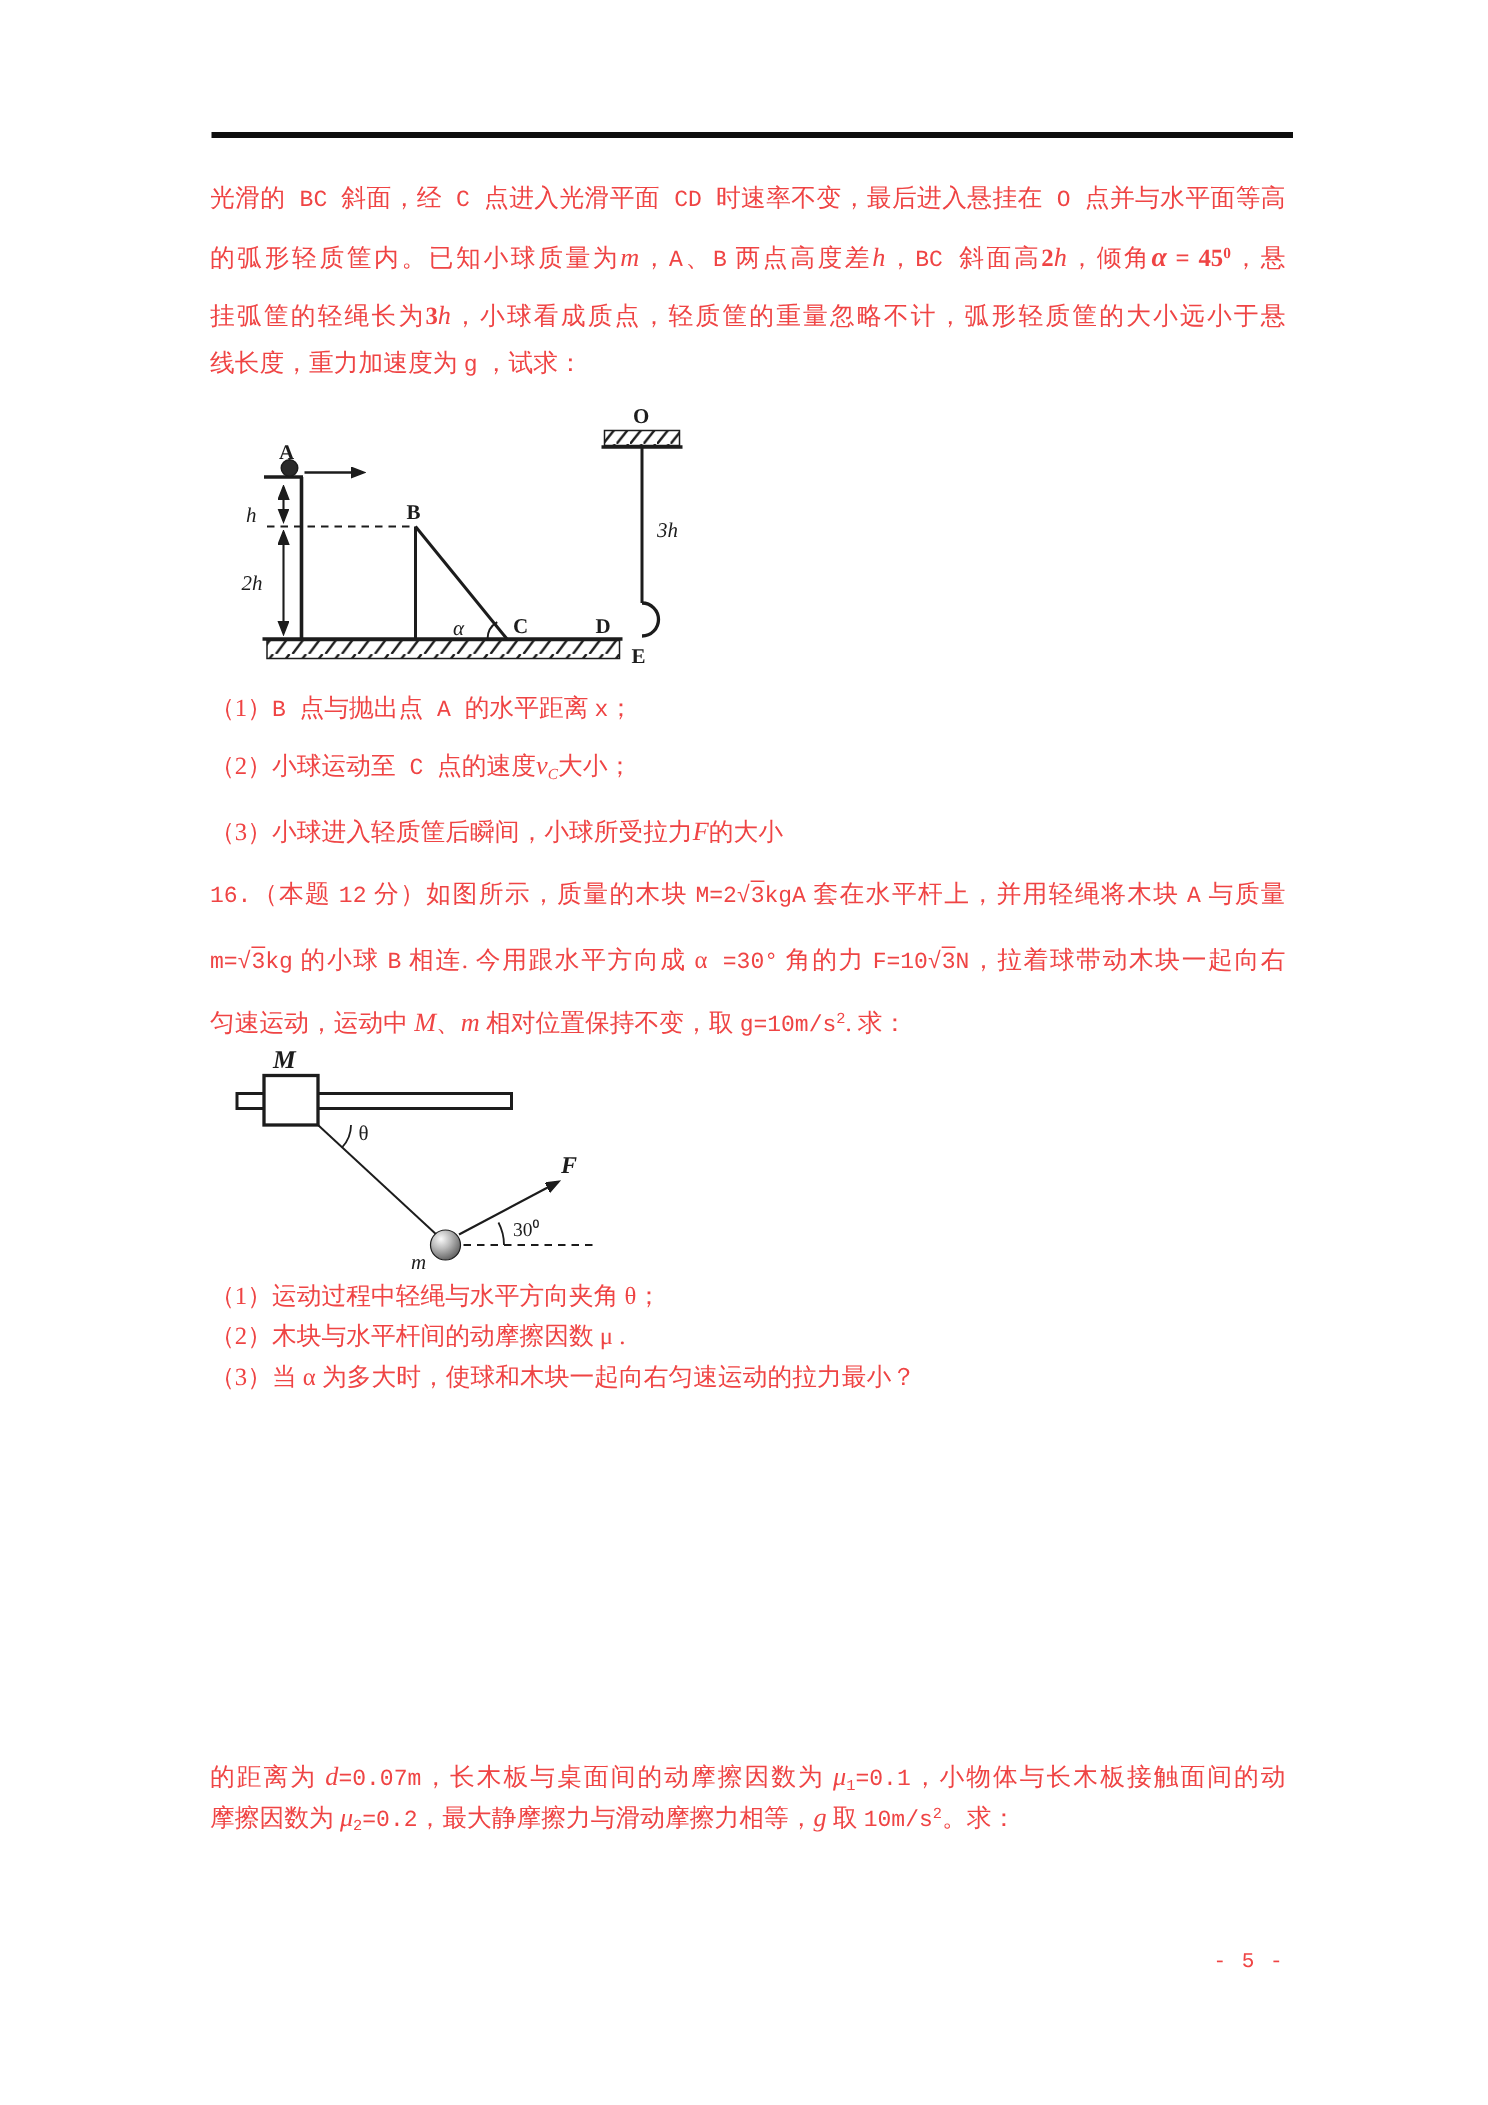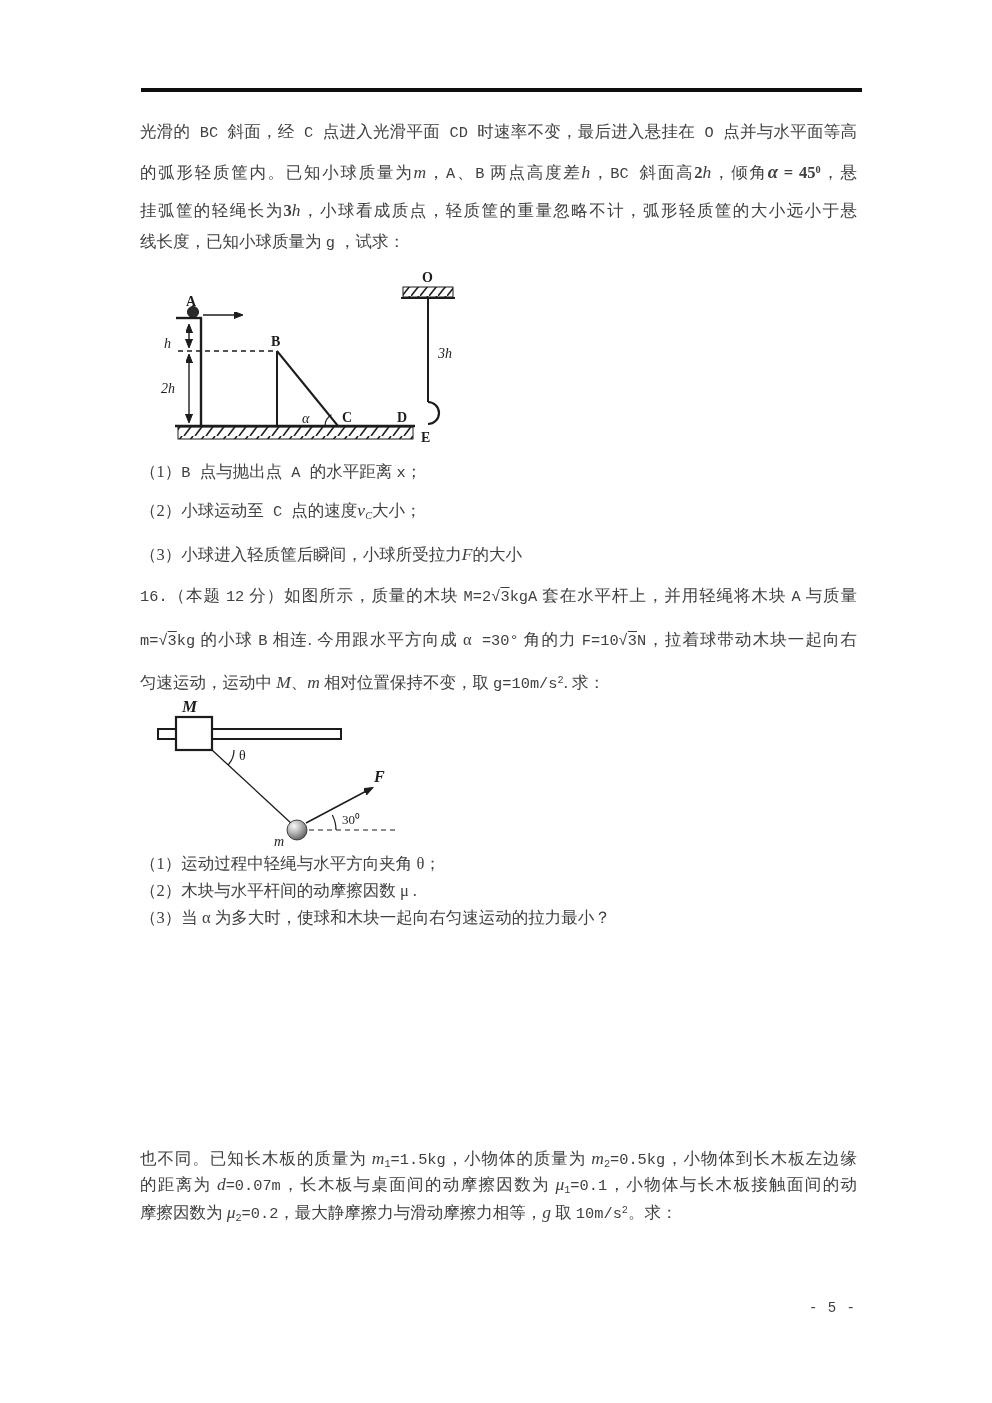--- a/index.html
+++ b/index.html
@@ -1,18 +1,18 @@
 <!DOCTYPE html>
 <html><head>
 <meta charset="utf-8">
 <style>
   html,body{margin:0;padding:0;background:#ffffff;}
   .page{
     position:relative;width:992px;height:1403px;background:#ffffff;
-    font-family:"Liberation Serif",serif;color:#404040;overflow:hidden;
+    font-family:"Liberation Serif",serif;color:#ef4444;overflow:hidden;
   }
   .rule{position:absolute;left:141px;top:88px;width:721px;height:4px;background:#0e0e0e;}
   .line{
     position:absolute;left:140px;width:717px;font-size:16.5px;line-height:24px;
     white-space:normal;
   }
   .jl{text-align:justify;text-align-last:justify;}
   
   .lat{font-family:"Liberation Mono",monospace;font-size:.93em;}
   .mi{font-family:"Liberation Serif",serif;font-style:italic;font-size:1.06em;}
@@ -36,21 +36,21 @@
 </head>
 <body>
 
 <div class="page">
 
   <div class="rule"></div>
 
   <div class="line jl" style="top:120px"><span>光滑的</span><span class="lat"> BC </span><span>斜面，经</span><span class="lat"> C </span><span>点进入光滑平面</span><span class="lat"> CD </span><span>时速率不变，最后进入悬挂在</span><span class="lat"> O </span><span>点并与水平面等高</span></div>
   <div class="line jl" style="top:158px"><span>的弧形轻质筐内。已知小球质量为</span><span class="mi">m</span><span>，</span><span class="lat">A</span><span>、</span><span class="lat">B</span><span> 两点高度差</span><span class="mi">h</span><span>，</span><span class="lat">BC </span><span>斜面高</span><span class="mb">2</span><span class="mi">h</span><span>，倾角</span><span class="mbi">α</span><span class="mb"> = 45</span><span class="mb sup">0</span><span>，悬</span></div>
   <div class="line jl" style="top:198px"><span>挂弧筐的轻绳长为</span><span class="mb">3</span><span class="mi">h</span><span>，小球看成质点，轻质筐的重量忽略不计，弧形轻质筐的大小远小于悬</span></div>
-  <div class="line" style="top:230px"><span>线长度，已知小球质量为 </span><span class="lat">g</span><span> ，试求：</span></div>
+  <div class="line" style="top:230px"><span>线长度，重力加速度为 </span><span class="lat">g</span><span> ，试求：</span></div>
 
   <svg style="left:150px;top:256px" width="335" height="200" viewBox="0 0 335 200">
     <defs>
       <marker id="m1" markerWidth="10" markerHeight="8" refX="8" refY="3.5" orient="auto-start-reverse" markerUnits="userSpaceOnUse">
         <path d="M0,0 L9,3.5 L0,7 Z" fill="#1c1c1c" stroke="none"></path>
       </marker>
       <pattern id="hg" width="11" height="12" patternUnits="userSpaceOnUse">
         <line x1="10" y1="0" x2="1" y2="12" stroke="#1c1c1c" stroke-width="1.6"></line>
       </pattern>
       <pattern id="hc" width="9" height="10" patternUnits="userSpaceOnUse">
@@ -121,19 +121,18 @@
     <line x1="160" y1="127" x2="226" y2="92" stroke-width="1.5" marker-end="url(#m3)"></line>
     <text x="228" y="86" class="sib">F</text>
     <path d="M190,134 A32,32 0 0 0 186.3,119" fill="none" stroke-width="1.2"></path>
     <text x="196" y="128" class="sn">30⁰</text>
   </svg>
 
   <div class="line" style="top:852px"><span>（1）运动过程中轻绳与水平方向夹角 </span><span class="gk">θ</span><span>；</span></div>
   <div class="line" style="top:879px"><span>（2）木块与水平杆间的动摩擦因数 </span><span class="gk">μ</span><span> .</span></div>
   <div class="line" style="top:906px"><span>（3）当 </span><span class="gk">α</span><span> 为多大时，使球和木块一起向右匀速运动的拉力最小？</span></div>
 
-  <div class="line jl" style="top:1146px"><span>也不同。已知长木板的质量为 </span><span class="mi">m</span><span class="lat sub">1</span><span class="lat">=1.5kg</span><span>，小物体的质量为 </span><span class="mi">m</span><span class="lat sub">2</span><span class="lat">=0.5kg</span><span>，小物体到长木板左边缘</span></div>
   <div class="line jl" style="top:1172px"><span>的距离为 </span><span class="mi">d</span><span class="lat">=0.07m</span><span>，长木板与桌面间的动摩擦因数为 </span><span class="mi">μ</span><span class="lat sub">1</span><span class="lat">=0.1</span><span>，小物体与长木板接触面间的动</span></div>
   <div class="line" style="top:1198px"><span>摩擦因数为 </span><span class="mi">μ</span><span class="lat sub">2</span><span class="lat">=0.2</span><span>，最大静摩擦力与滑动摩擦力相等，</span><span class="mi">g</span><span> 取 </span><span class="lat">10m/s</span><span class="lat sup">2</span><span>。求：</span></div>
 
   <div class="pageno">- 5 -</div>
 
 </div>
 
 </body></html>

